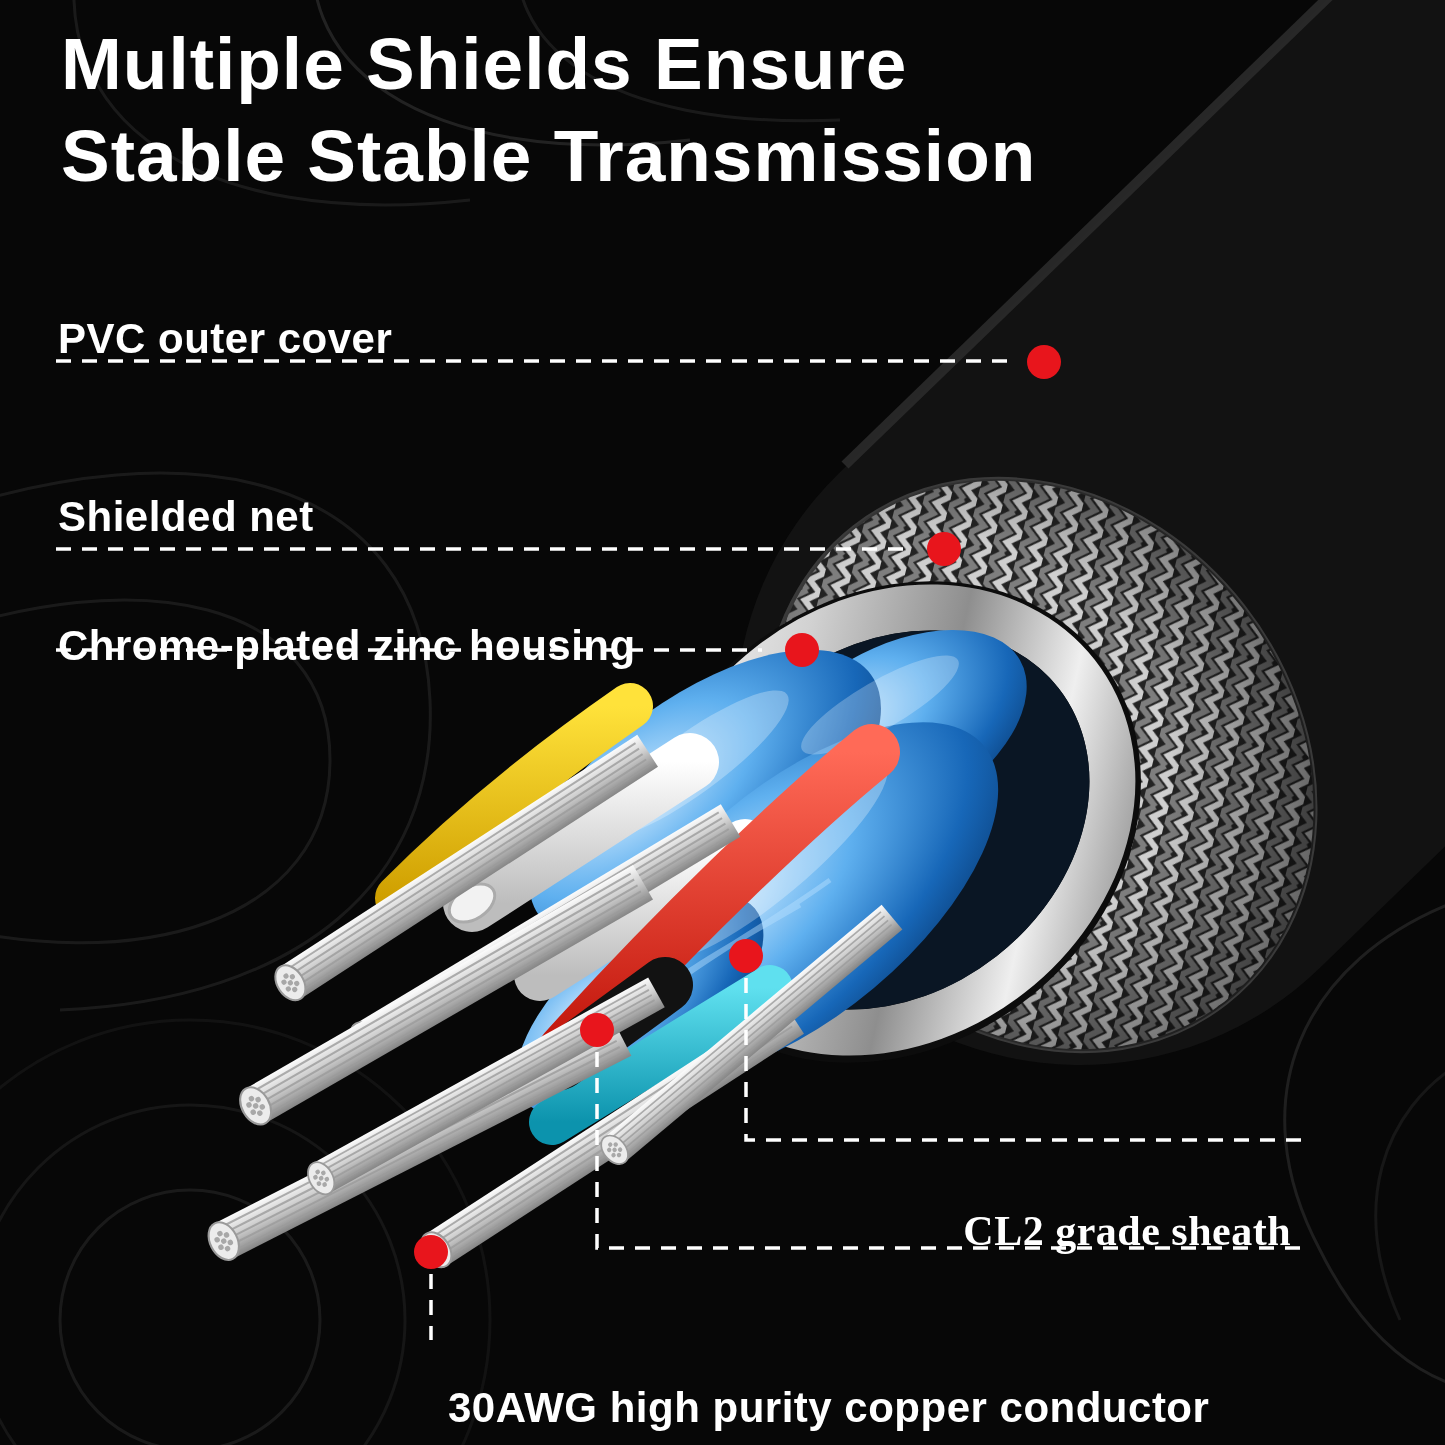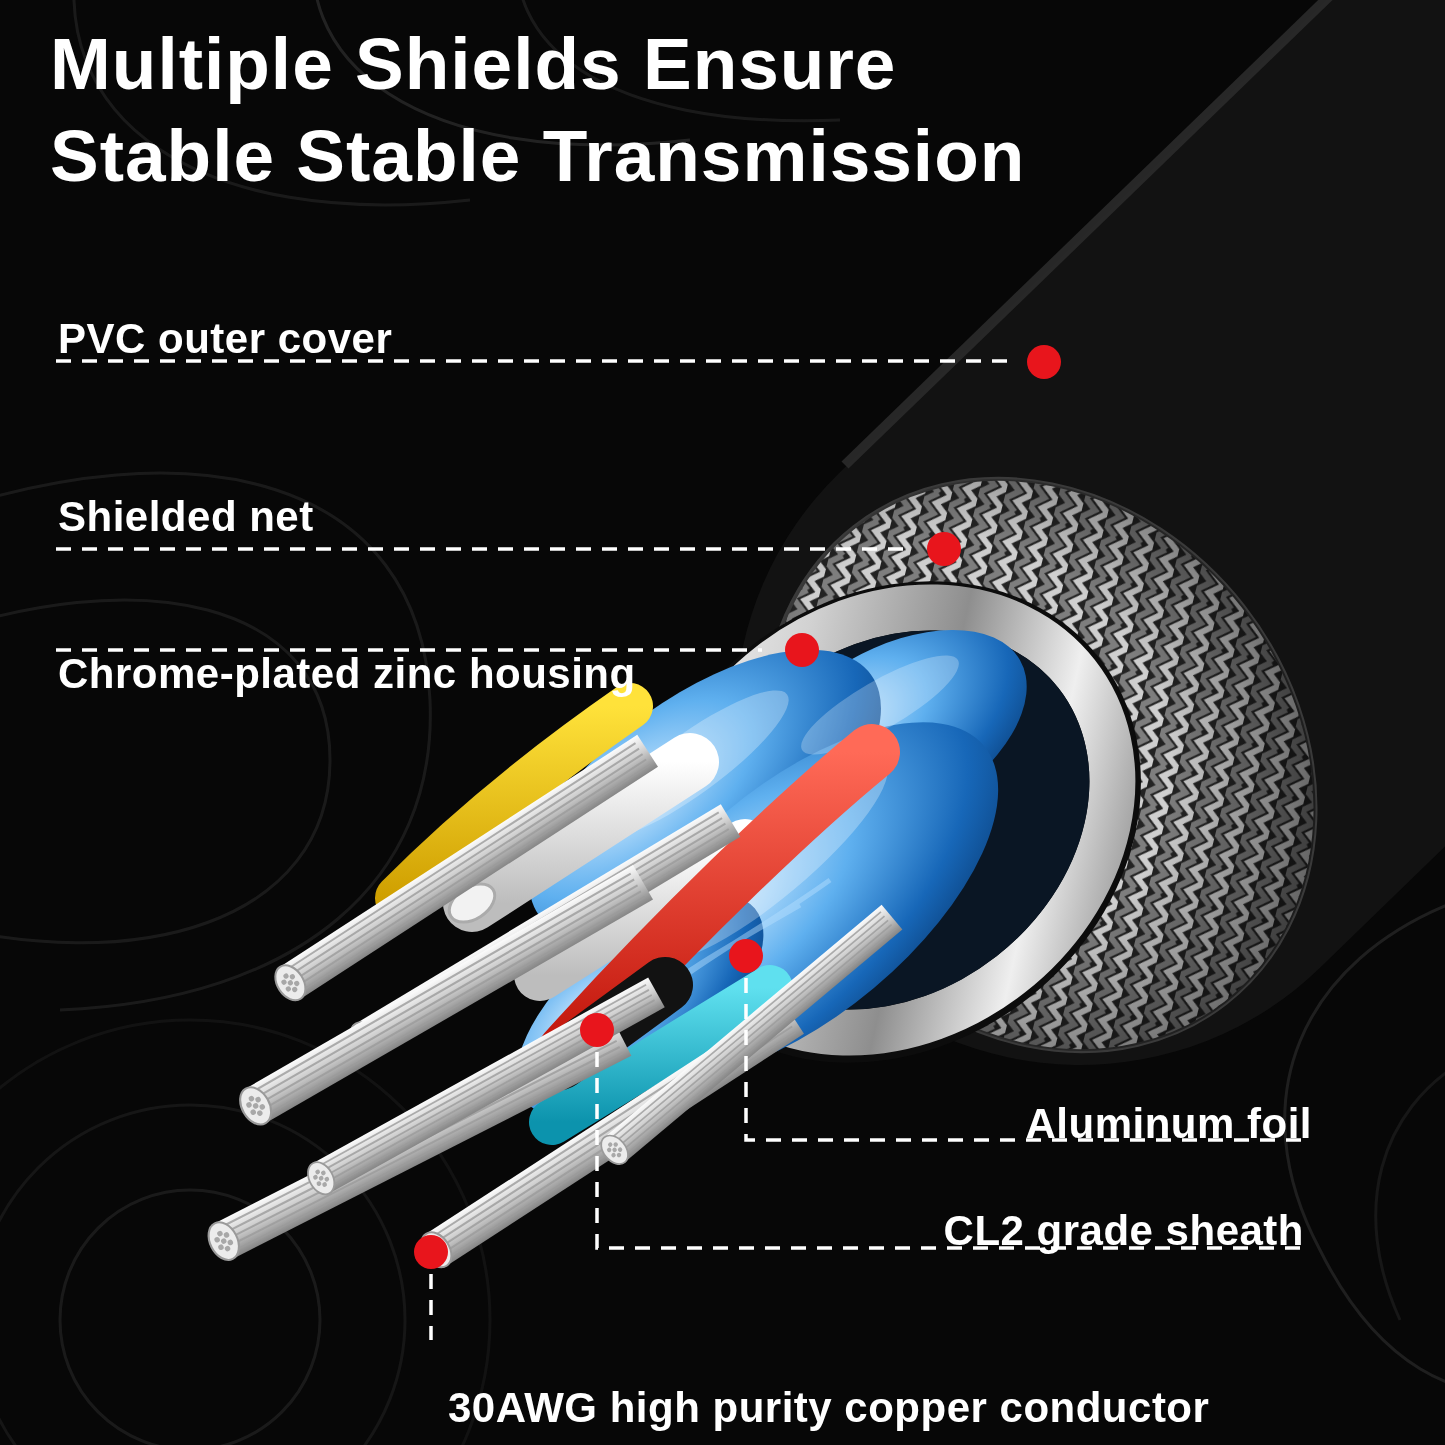--- a/index.html
+++ b/index.html
@@ -3,27 +3,27 @@
 <meta charset="utf-8">
 <style>
   html,body{margin:0;padding:0;background:#000;}
   .canvas{
     position:relative;width:1445px;height:1445px;overflow:hidden;
     background:#070707;
     font-family:"Liberation Sans","DejaVu Sans",sans-serif;
   }
   .art{position:absolute;inset:0;}
   .txt{position:absolute;color:#fff;font-weight:bold;white-space:nowrap;}
-  .title{left:50px;top:18px;font-size:73px;line-height:1.26;letter-spacing:1px;}
+  .title{left:61px;top:18px;font-size:73px;line-height:1.26;letter-spacing:1px;}
   .callout{font-size:42px;letter-spacing:.5px;margin-top:24px;}
   #lbl-pvc{left:58px;top:291px;}
   #lbl-shield{left:58px;top:469px;}
-  #lbl-zinc{left:58px;top:626px;}
+  #lbl-zinc{left:58px;top:598px;}
   #lbl-foil{right:133px;top:1076px;}
-  #lbl-cl2{right:141px;top:1183px;}
+  #lbl-cl2{right:154px;top:1183px;font-family:Liberation Serif, serif;}
   #lbl-copper{left:448px;top:1360px;}
 </style>
 </head>
 <body>
 
 <div class="canvas">
 
   <svg class="art" viewBox="0 0 1445 1445">
     <defs>
       <pattern id="braidPat" width="42" height="26" patternUnits="userSpaceOnUse" patternTransform="rotate(-38)">
@@ -169,17 +169,16 @@
   </svg>
 
   <div class="txt title">
     <div>Multiple Shields Ensure</div>
     <div>Stable Stable Transmission</div>
   </div>
 
   <div id="lbl-pvc" class="txt callout">PVC outer cover</div>
   <div id="lbl-shield" class="txt callout">Shielded net</div>
   <div id="lbl-zinc" class="txt callout">Chrome-plated zinc housing</div>
-  <div id="lbl-foil" class="txt callout">Aluminum foil</div>
   <div id="lbl-cl2" class="txt callout">CL2 grade sheath</div>
   <div id="lbl-copper" class="txt callout">30AWG high purity copper conductor</div>
 
 </div>
 
 </body></html>

